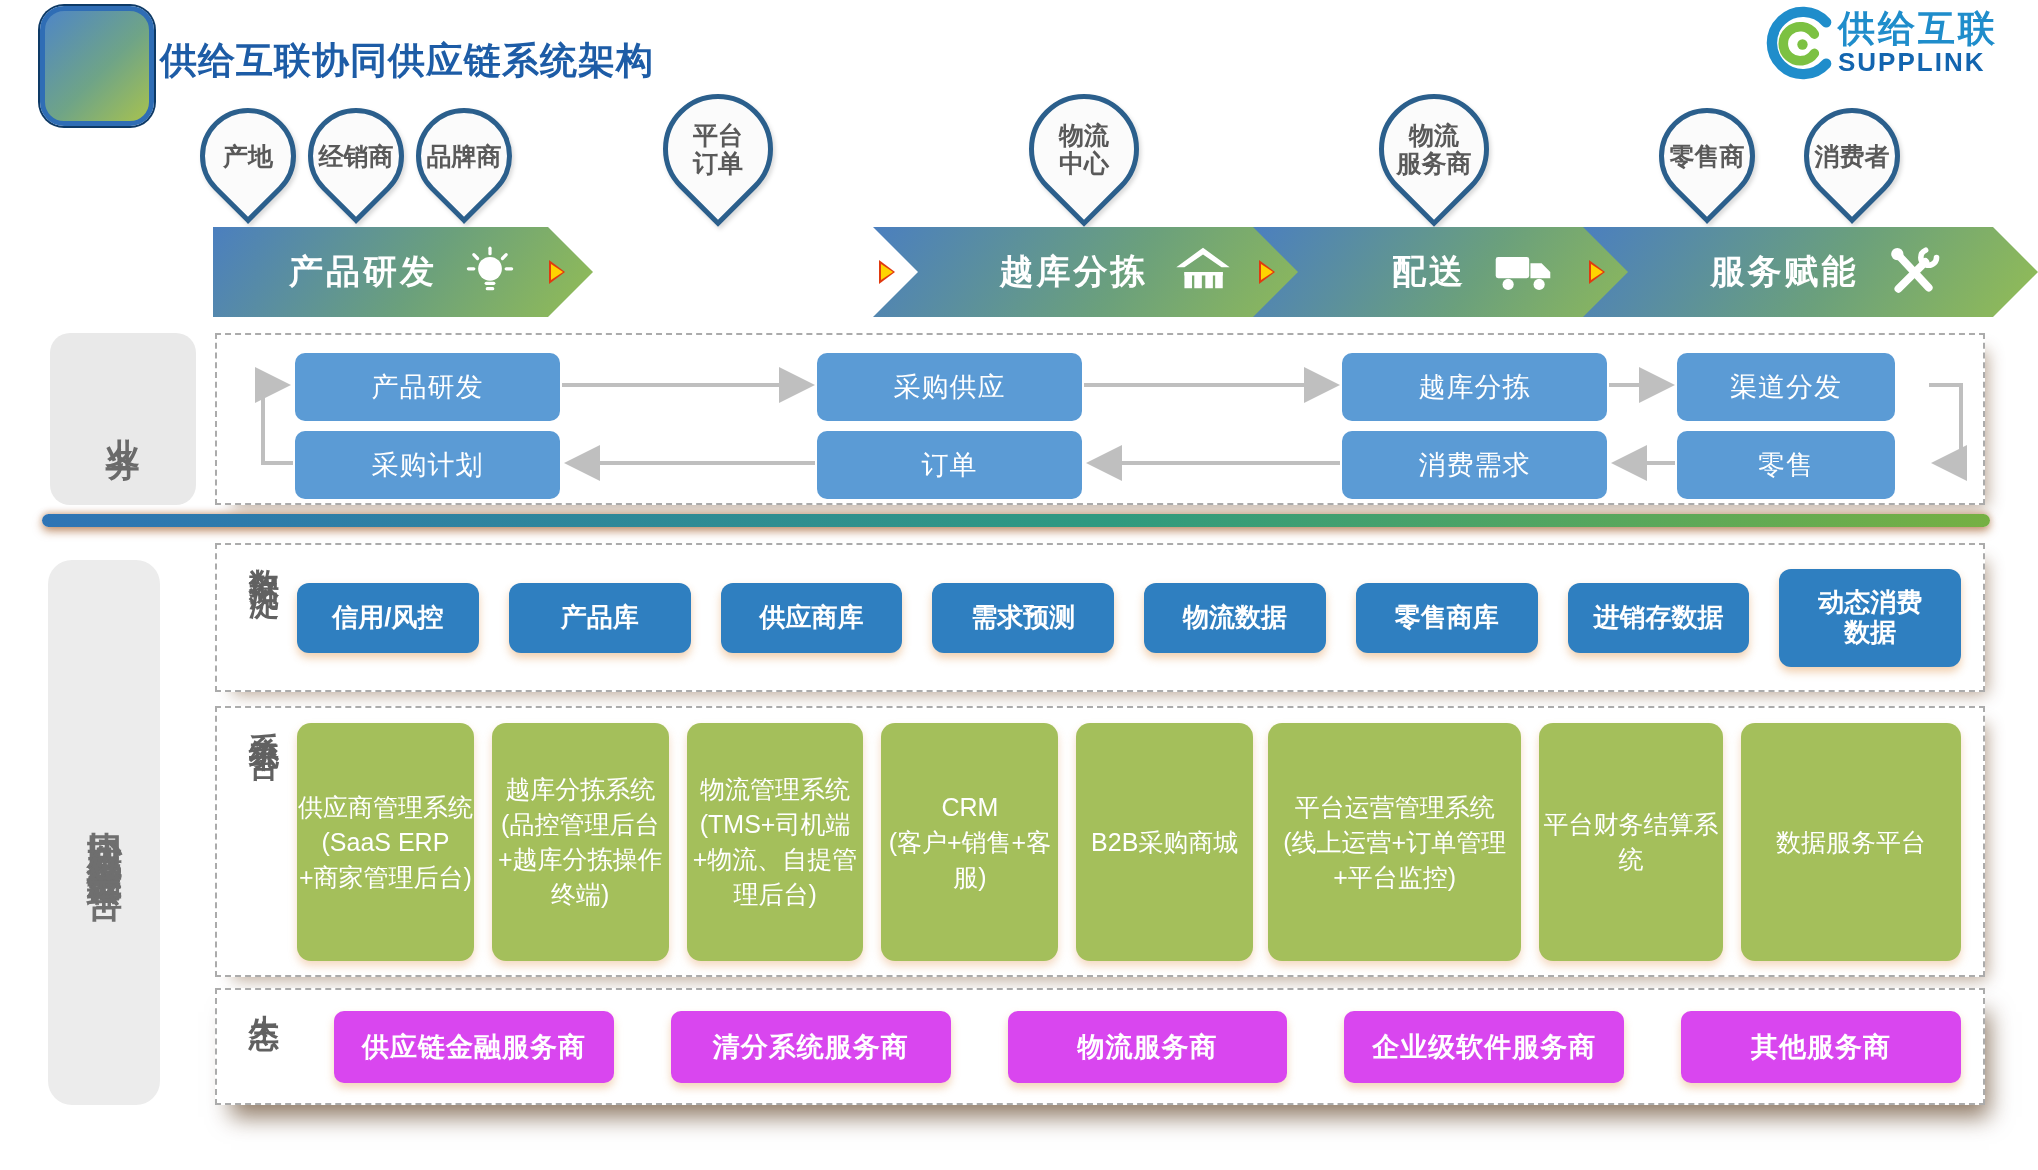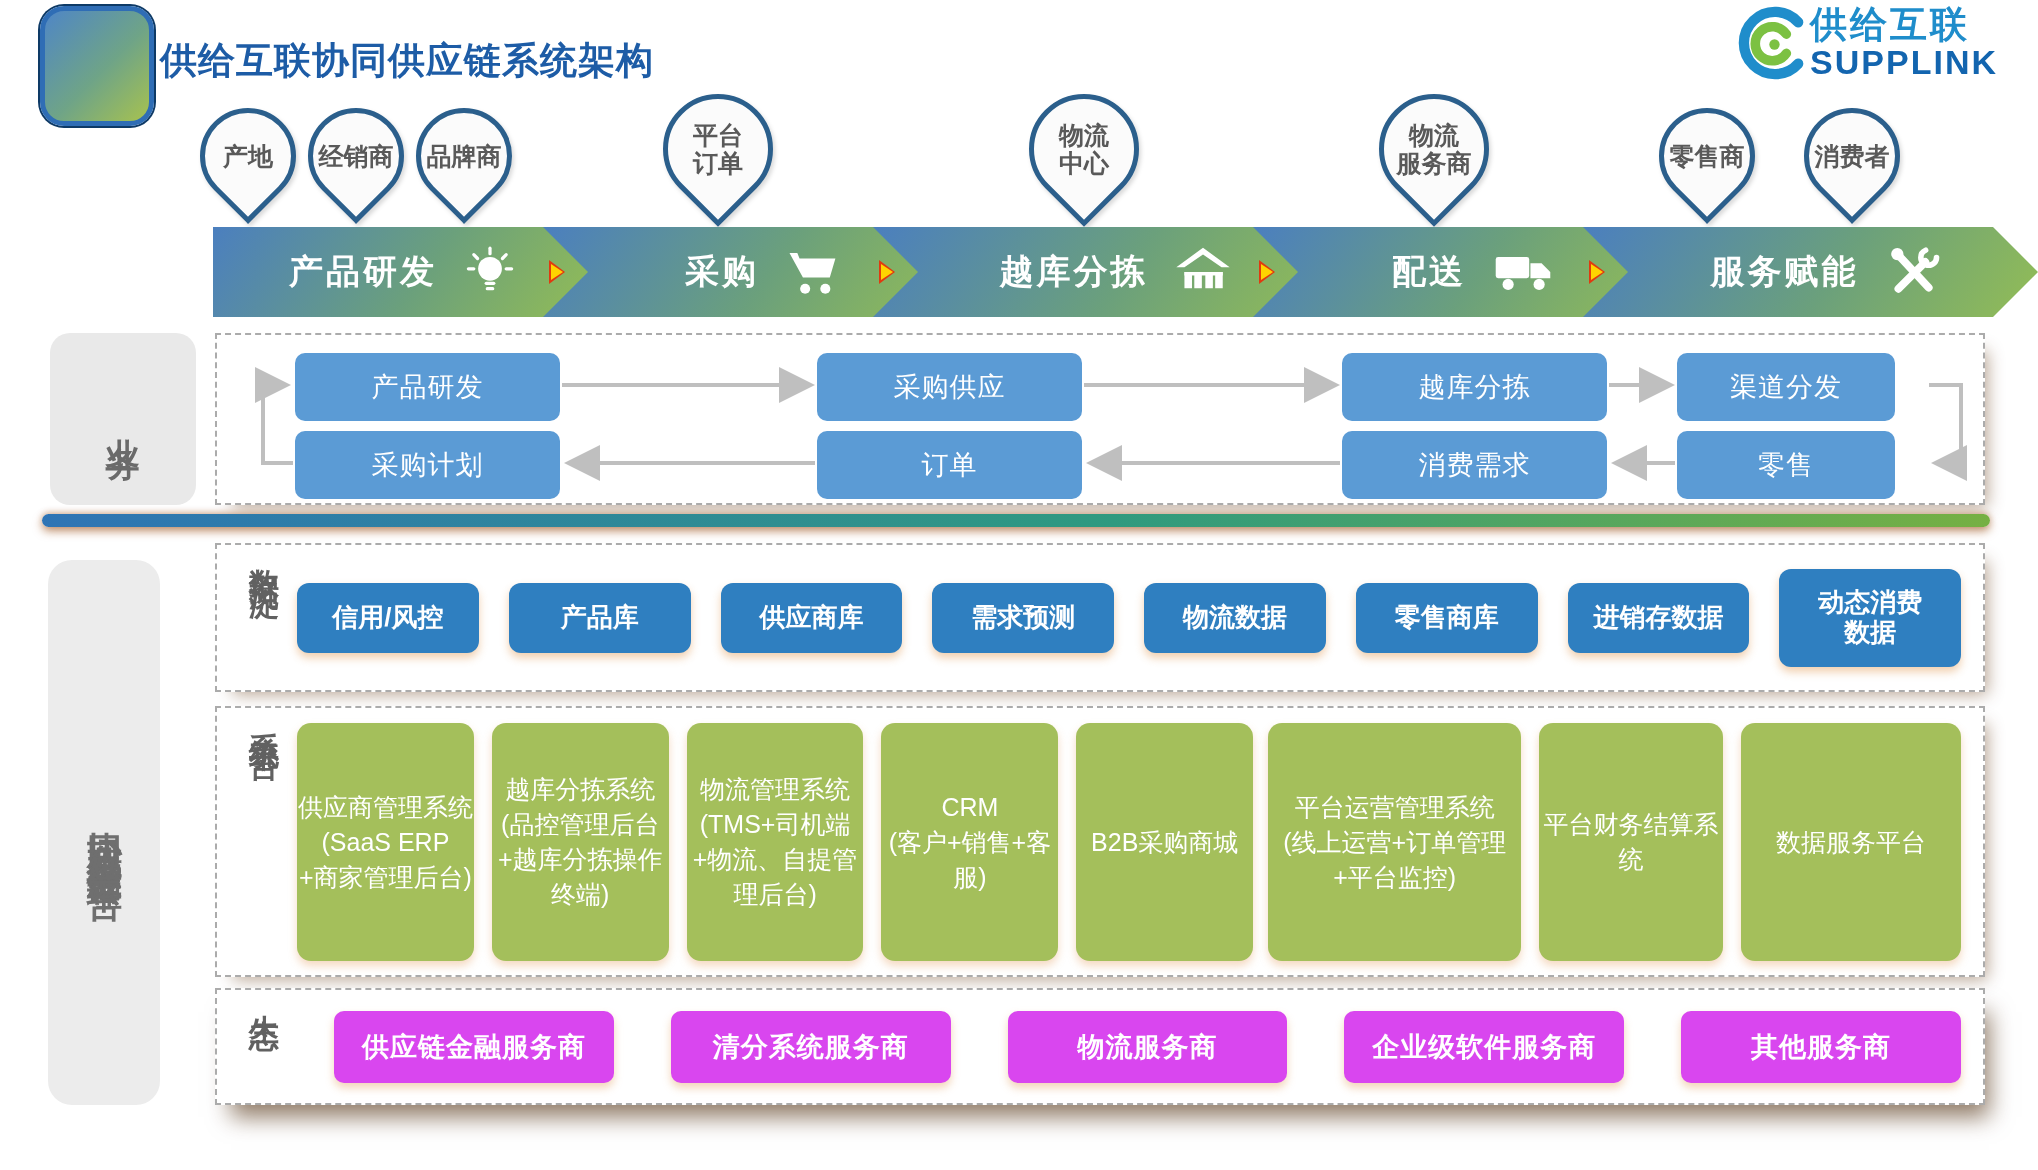--- a/index.html
+++ b/index.html
@@ -7,21 +7,21 @@
           font-family:"Liberation Sans","DejaVu Sans",sans-serif;}
 
   
   .title-badge{position:absolute;left:40px;top:6px;width:104px;height:110px;border-radius:24px;
     background:linear-gradient(135deg,#4f86c6 0%,#6fa487 55%,#a7c24f 100%);
     border:5px solid #2f6db5;box-shadow:0 0 0 2px #0e3a66;}
   .page-title{position:absolute;left:160px;top:36px;font-size:37px;font-weight:bold;color:#1d5ca6;letter-spacing:1px;}
   .logo{position:absolute;right:40px;top:6px;display:flex;align-items:center;}
   .logo-text{display:flex;flex-direction:column;line-height:1.05;}
   .logo-cn{font-size:37px;font-weight:bold;color:#1f8dcb;letter-spacing:3px;}
-  .logo-en{font-size:34px;font-weight:bold;color:#1365af;letter-spacing:2px;}
+  .logo-en{font-size:26px;font-weight:bold;color:#1365af;letter-spacing:2px;}
 
   
   .pin{position:absolute;top:108px;transform:translateX(-50%);filter:drop-shadow(2px 3px 2px rgba(0,0,0,.15));}
   .pin.big{top:94px;}
   .pin-shape{width:86px;height:86px;background:#fbfbfb;border:5px solid #2b5f8c;
     border-radius:50% 50% 50% 0;transform:rotate(-45deg);}
   .pin.big .pin-shape{width:100px;height:100px;}
   .pin-label{width:100%;height:100%;transform:rotate(45deg);display:flex;align-items:center;justify-content:center;
     font-size:25px;font-weight:bold;color:#595959;text-align:center;line-height:1.12;white-space:pre-line;}
 
@@ -164,28 +164,20 @@
         <circle cx="25" cy="22" r="11"></circle>
         <rect x="20" y="34" width="10" height="3" rx="1.5"></rect>
           <rect x="21" y="39" width="8" height="3" rx="1.5"></rect>
         <g stroke="#fff" stroke-width="3" stroke-linecap="round">
           <line x1="25" y1="3" x2="25" y2="8"></line>
             <line x1="10" y1="9" x2="13.5" y2="12.5"></line>
           <line x1="40" y1="9" x2="36.5" y2="12.5"></line>
             <line x1="5" y1="22" x2="10" y2="22"></line>
             <line x1="40" y1="22" x2="45" y2="22"></line>
         </g>
-      </svg>
-    </div>
-    <div class="chev chev-mid" style="left:330px;width:380px">
-      <span class="txt">采购</span>
-      <svg width="56" height="56" viewBox="0 0 50 50" fill="#fff">
-        <path d="M4,8 h7 l2,5 h32 l-5,17 h-24 z"></path>
-        <circle cx="18" cy="40" r="4.5"></circle>
-          <circle cx="36" cy="40" r="4.5"></circle>
       </svg>
     </div>
     <div class="chev chev-mid" style="left:660px;width:425px">
       <span class="txt">越库分拣</span>
       <svg width="58" height="58" viewBox="0 0 50 50" fill="#fff">
         <path d="M25,4 L2,21 L9,21 L25,10 L41,21 L48,21 Z"></path>
         <rect x="9" y="25" width="6.5" height="14"></rect>
           <rect x="17.5" y="25" width="6.5" height="14"></rect>
         <rect x="27" y="25" width="6.5" height="14"></rect>
           <rect x="35.5" y="25" width="6.5" height="14"></rect>

